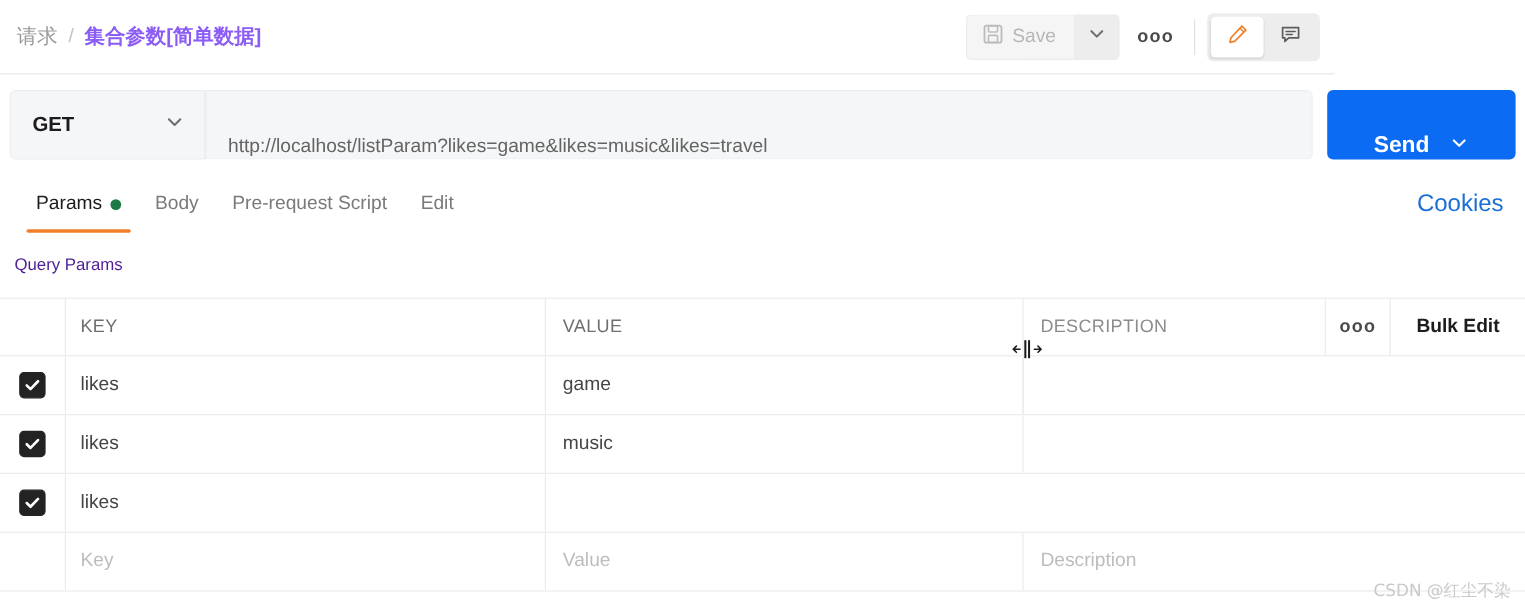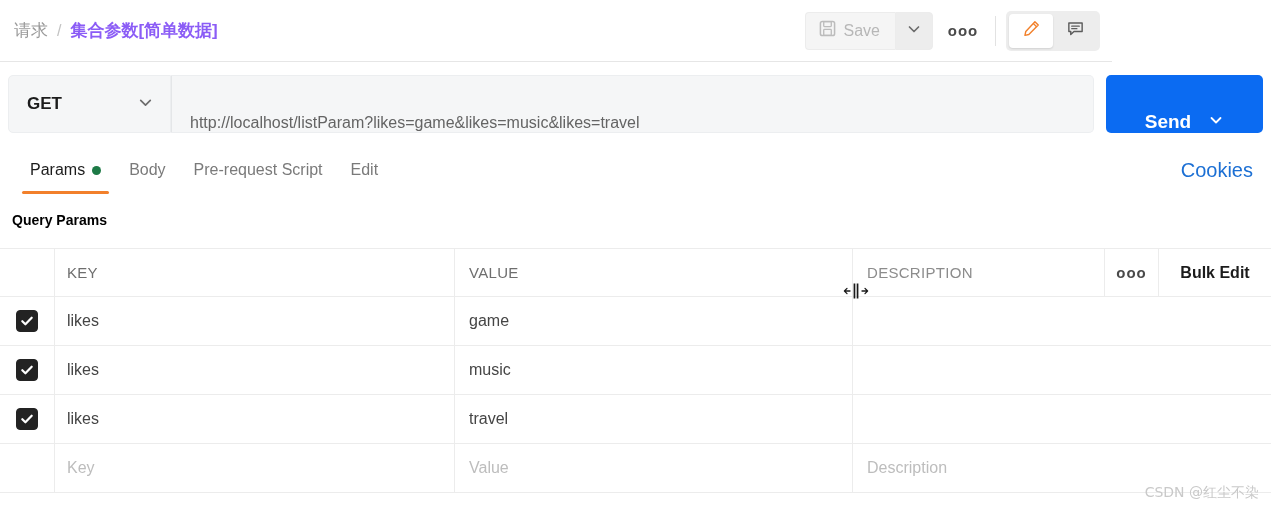--- a/index.html
+++ b/index.html
@@ -110,21 +110,21 @@
   .green-dot { width: 9px; height: 9px; border-radius: 50%; background: #1d7a46; }
   .tab-count { color: #1d8b57; }
   .cookies-link {
     margin-left: auto; margin-right: 18px;
     font-size: 20px; color: #1b6fd4; cursor: pointer; line-height: 36px;
   }
 
   
   .section-title {
     position: absolute; left: 12px; top: 212px;
-    font-size: 14px; font-weight: bold; color: #000000;
+    font-size: 14px; font-weight: normal; color: #4c1d95;
   }
 
   
   .ptable {
     position: absolute; left: 0; top: 248px; width: 1271px;
     border-top: 1px solid #ececec;
     font-size: 16px;
   }
   .prow { display: flex; height: 49px; border-bottom: 1px solid #ececec; }
   .prow.head { height: 48px; }
@@ -317,21 +317,20 @@
 
     <div class="prow body-row">
       <div class="cell c-check">
         <div class="cb">
           <svg width="14" height="14" viewBox="0 0 14 14" fill="none">
             <path d="M2.3 7.2 L5.4 10.3 L11.7 3.7" stroke="#ffffff" stroke-width="2.2" stroke-linecap="round" stroke-linejoin="round"></path>
           </svg>
         </div>
       </div>
       <div class="cell c-key body-cell-text">likes</div>
-      <div class="cell c-val body-cell-text">travel</div>
       <div class="cell c-desc body-cell-text"></div>
     </div>
 
     <div class="prow body-row empty">
       <div class="cell c-check"></div>
       <div class="cell c-key placeholder">Key</div>
       <div class="cell c-val placeholder">Value</div>
       <div class="cell c-desc placeholder">Description</div>
     </div>
 

